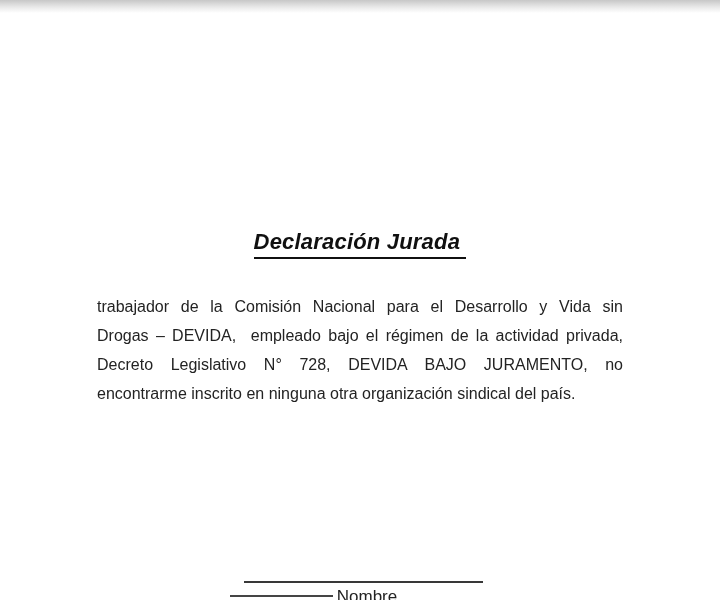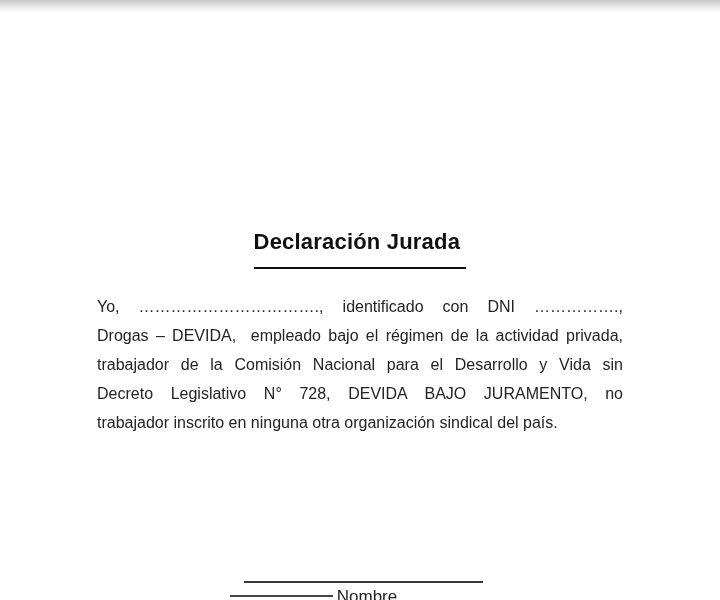--- a/index.html
+++ b/index.html
@@ -30,22 +30,23 @@
     width: 100%;
     margin: 0;
     text-align: center;
     font-size: 22px;
     font-weight: bold;
     letter-spacing: 0.2px;
     color: #101010;
   }
   .doc-title .underline {
     border-bottom: 2.5px solid #101010;
-    padding-bottom: 13px;
+    padding-bottom: 3px;
     white-space: pre;
+    font-style: italic;
   }
 
   .paragraph {
     position: absolute;
     left: 97px;
     top: 292px;
     width: 526px;
     font-size: 16px;
     line-height: 29px;
     color: #232323;
@@ -87,25 +88,24 @@
 </head>
 <body>
 
 <div class="screen">
 
   <div class="top-shadow"></div>
 
   <h1 class="doc-title"><span class="underline">Declaración Jurada&nbsp;</span></h1>
 
   <div class="paragraph">
-    <div class="pline">Yo, ……………………………., identificado con DNI …………….,</div>
+    <div class="pline">trabajador de la Comisión Nacional para el Desarrollo y Vida sin</div>
     <div class="pline">Drogas – DEVIDA,&nbsp; empleado bajo el régimen de la actividad privada,</div>
-    <div class="pline">trabajador de la Comisión Nacional para el Desarrollo y Vida sin</div>
     <div class="pline">Decreto Legislativo N° 728, DEVIDA BAJO JURAMENTO, no</div>
-    <div class="pline last">trabajador inscrito en ninguna otra organización sindical del país.</div>
+    <div class="pline last">encontrarme inscrito en ninguna otra organización sindical del país.</div>
   </div>
 
   <div class="sig-rule"></div>
 
   <div class="sig-label">Nombre</div>
 
   <div class="partial-rule"></div>
 
 </div>
 

